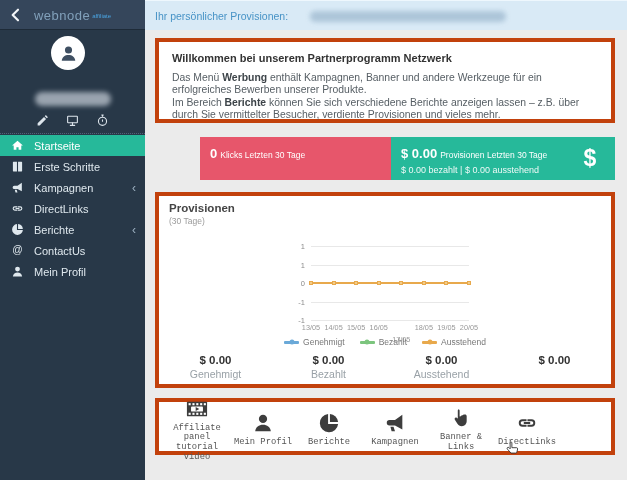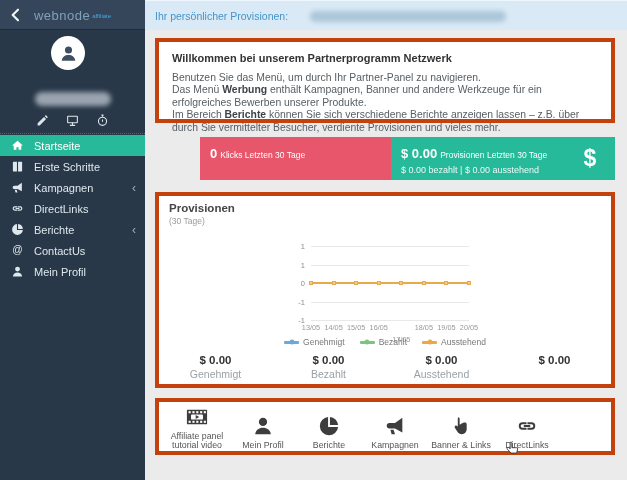--- a/index.html
+++ b/index.html
@@ -64,21 +64,21 @@
   .xlabel { position:absolute; transform:translateX(-50%); font-size:7.3px; color:#999; white-space:nowrap; }
   .legend { position:absolute; left:0; top:141px; width:100%; display:flex; justify-content:center; gap:15px; }
   .lg-item { display:flex; align-items:center; gap:4px; font-size:8.5px; color:#777; }
   .lg-mark { position:relative; width:15px; height:3px; border-radius:1px; }
   .lg-mark::after { content:""; position:absolute; left:50%; top:50%; width:5px; height:5px; border-radius:50%; transform:translate(-50%,-50%); background:inherit; }
   .cstats { position:absolute; left:0; top:158px; width:100%; display:flex; }
   .cstat { flex:1; text-align:center; }
   .cstat-value { font-size:11.5px; font-weight:bold; color:#333; }
   .cstat-label { font-size:10.5px; color:#99a1a7; margin-top:2px; }
 
-  .shortcut-card { left:10px; top:368px; width:460px; height:57px; display:flex; align-items:flex-end; padding:7px 0 0 5px; }
+  .shortcut-card { left:10px; top:368px; width:460px; height:57px; display:flex; align-items:center; padding:7px 0 0 5px;font-family:Liberation Mono, monospace; }
   .shortcut { width:66px; display:flex; flex-direction:column; align-items:center; cursor:pointer; }
   .shortcut .sh-icon { width:22px; height:22px; color:#3d3d3d; }
   .shortcut .sh-icon svg { width:22px; height:22px; }
   .shortcut .sh-label { font-size:8.8px; color:#555; text-align:center; line-height:9.6px; margin-top:4px; max-width:62px; }
 
   .cursor-overlay { position:absolute; left:505px; top:440px; width:15px; height:16px; pointer-events:none; z-index:50; }
   .cursor-overlay svg { width:15px; height:16px; }
 </style>
 </head>
 <body>
@@ -177,21 +177,20 @@
   <div class="topbar">
     <span class="topbar-label">Ihr persönlicher Provisionen:</span>
     <span class="link-blur"></span>
   </div>
 
   <div class="content">
 
     <div class="card welcome-card">
       <div class="w-title">Willkommen bei unserem Partnerprogramm Netzwerk</div>
       <div id="welcome-body">
-          <div class="w-line"><span>Benutzen Sie das Menü, um durch Ihr Partner-Panel zu navigieren.</span></div>
           <div class="w-line"><span>Das Menü </span><b>Werbung</b><span> enthält Kampagnen, Banner und andere Werkzeuge für ein erfolgreiches Bewerben unserer Produkte.</span></div>
           <div class="w-line"><span>Im Bereich </span><b>Berichte</b><span> können Sie sich verschiedene Berichte anzeigen lassen – z.B. über durch Sie vermittelter Besucher, verdiente Provisionen und vieles mehr.</span></div>
         </div>
     </div>
 
     <div class="card stat-card red" style="background: rgb(231, 86, 107);">
       <span class="sc-value">0</span><span class="sc-label">Klicks Letzten 30 Tage</span>
       <span class="sc-icon">
         <svg viewBox="0 0 24 24" fill="currentColor">
             <path d="M11 2.1A8 8 0 0 0 4 10h7zM13.6 2.1c3.8.4 6.6 3.3 7.3 7.2l-7.3.7zM4 12v3a8 8 0 0 0 16 0v-3z"></path>

